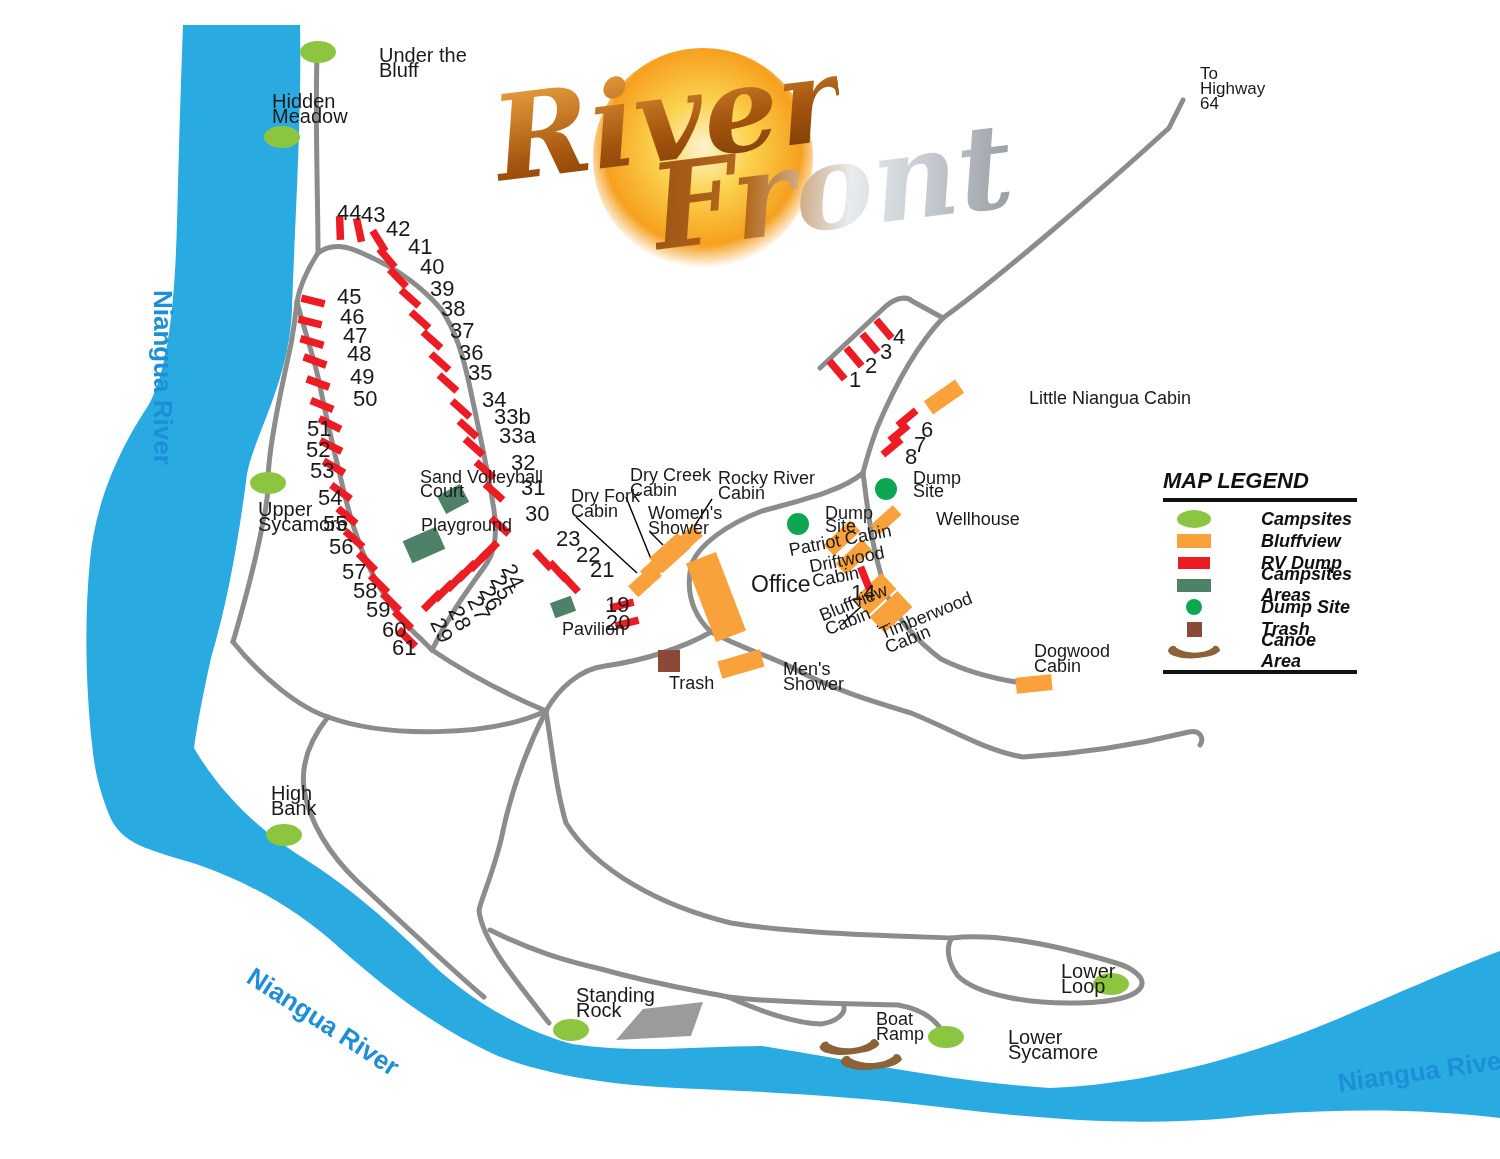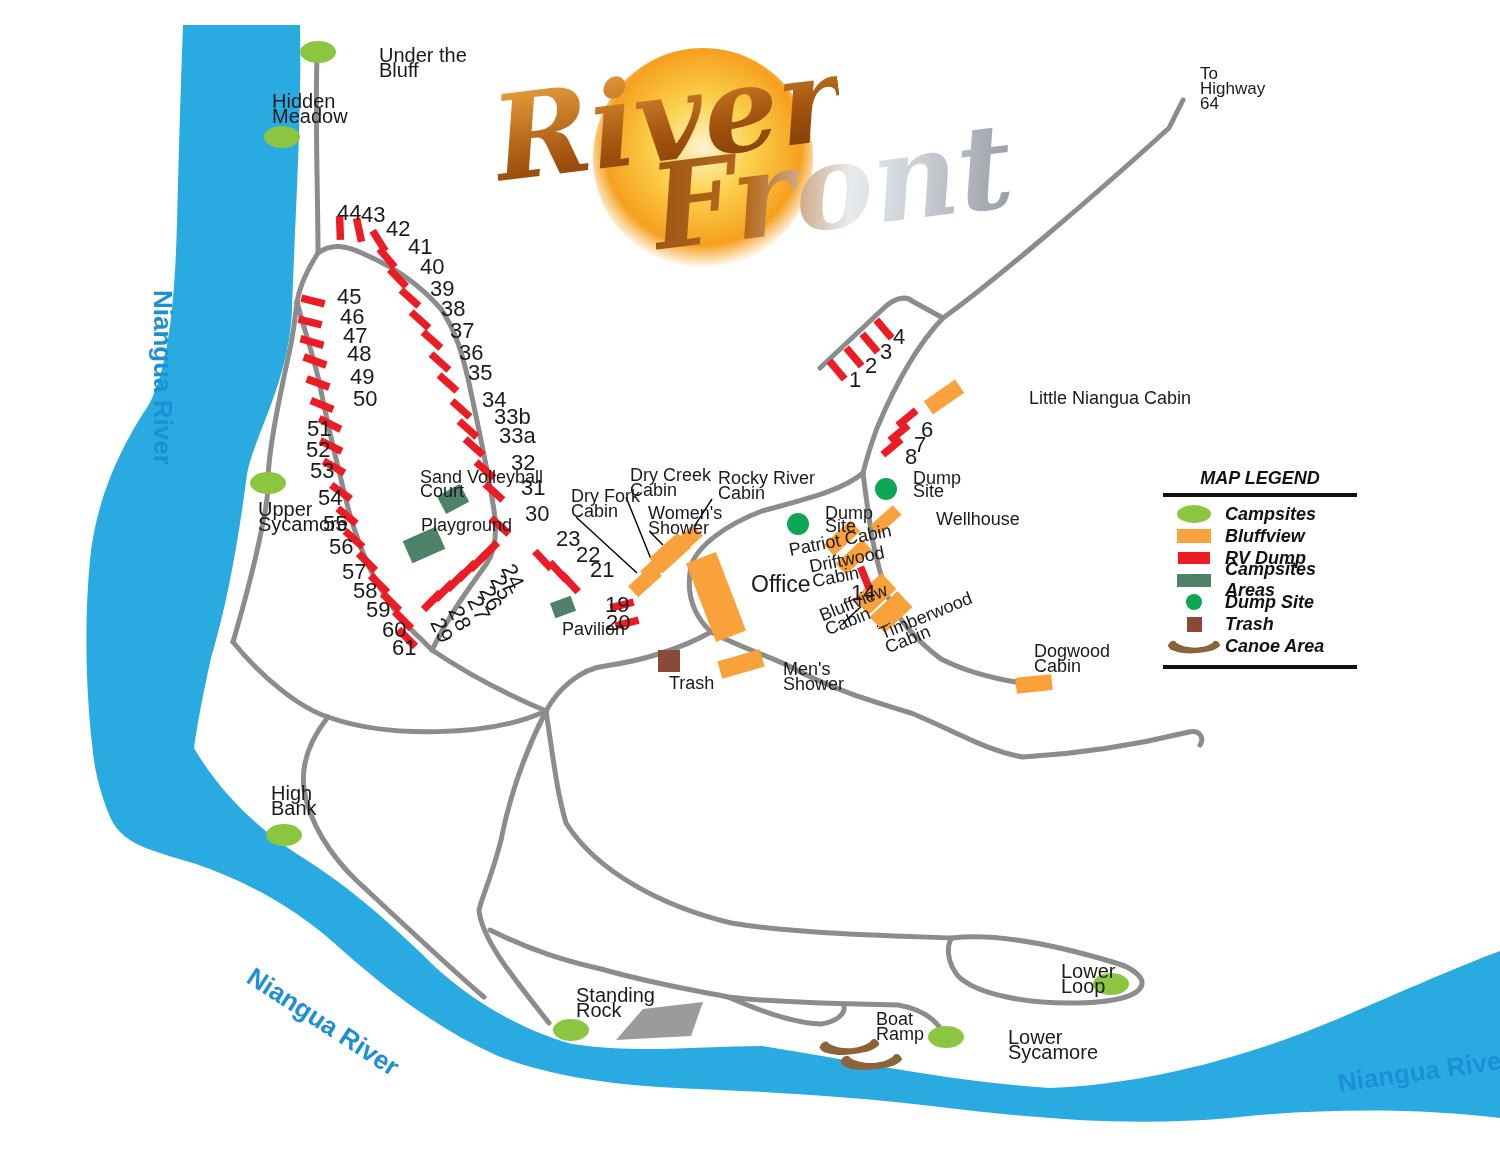--- a/index.html
+++ b/index.html
@@ -31,26 +31,26 @@
        transform:rotate(-7deg);-webkit-background-clip:text;background-clip:text;color:transparent;line-height:1;}
   .logo-river{left:492px;top:60px;font-size:118px;
        background-image:linear-gradient(175deg,#e29a3a 10%,#a4540e 60%,#7a3c08 95%);}
   .logo-front{left:650px;top:128px;font-size:118px;
        background-image:linear-gradient(100deg,#9c5212 0%,#b56a1e 28%,#e8ebee 55%,#c6ccd2 75%,#93999f 100%);}
   .tagline{position:absolute;left:688px;top:234px;width:215px;text-align:center;
        font-family:"DejaVu Serif",serif;font-style:italic;font-weight:bold;font-size:27px;color:#111;line-height:1.05;}
 
   
   #legend{position:absolute;left:1163px;top:468px;width:194px;}
-  #legend .ttl{font-size:18px;font-weight:bold;font-style:italic;text-align:center;color:#111;padding-bottom:4px;}
+  #legend .ttl{font-size:22px;font-weight:bold;font-style:italic;color:#111;padding-bottom:4px;}
   #legend .bar{height:4px;background:#111;}
   #legend .rows{padding:6px 0 8px 0;}
   .leg-row{display:flex;align-items:center;height:22px;}
   .leg-sw-wrap{width:62px;display:flex;justify-content:center;align-items:center;flex:none;}
-  .leg-label{font-size:18px;font-weight:bold;font-style:italic;color:#111;}
+  .leg-label{font-size:18px;font-weight:bold;font-style:italic;color:#111;margin-left:36px;}
   .sw{display:inline-block;}
   .sw-campsite-oval{width:34px;height:18px;border-radius:50%;background:var(--campsite,#8cc53f);}
   .sw-building-rect{width:34px;height:14px;background:var(--building,#f9a13a);}
   .sw-rv-rect{width:32px;height:12px;background:var(--rv,#ed1c24);}
   .sw-recreation-rect{width:34px;height:13px;background:var(--recreation,#4e8268);}
   .sw-dump-circle{width:16px;height:16px;border-radius:50%;background:var(--dump,#0da653);}
   .sw-trash-square{width:15px;height:15px;background:var(--trash,#8a4a36);}
 </style>
 </head>
 <body>

